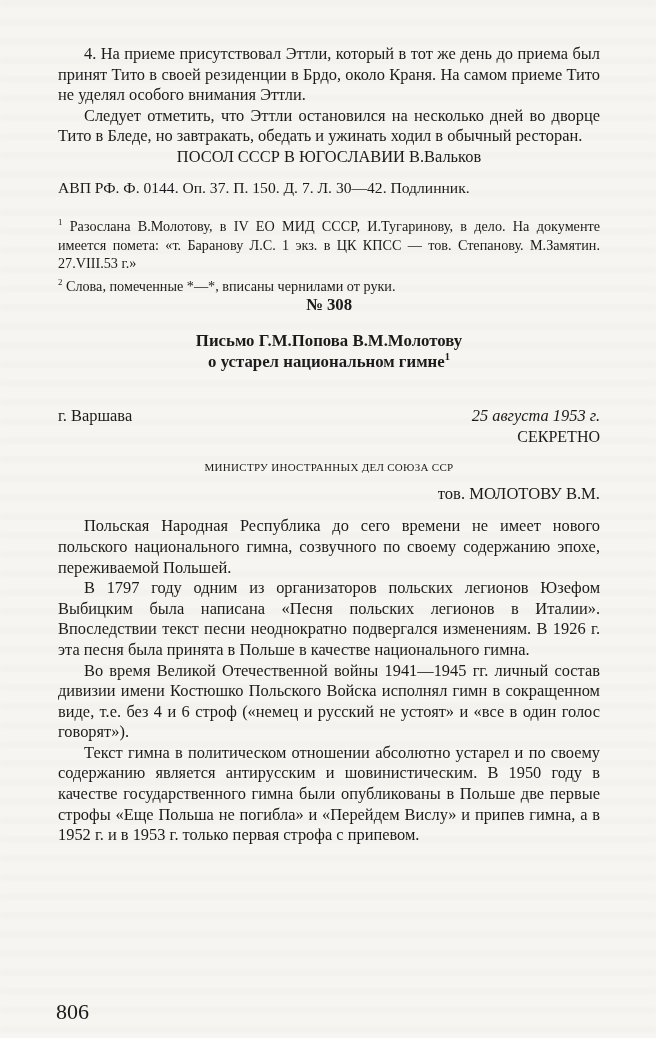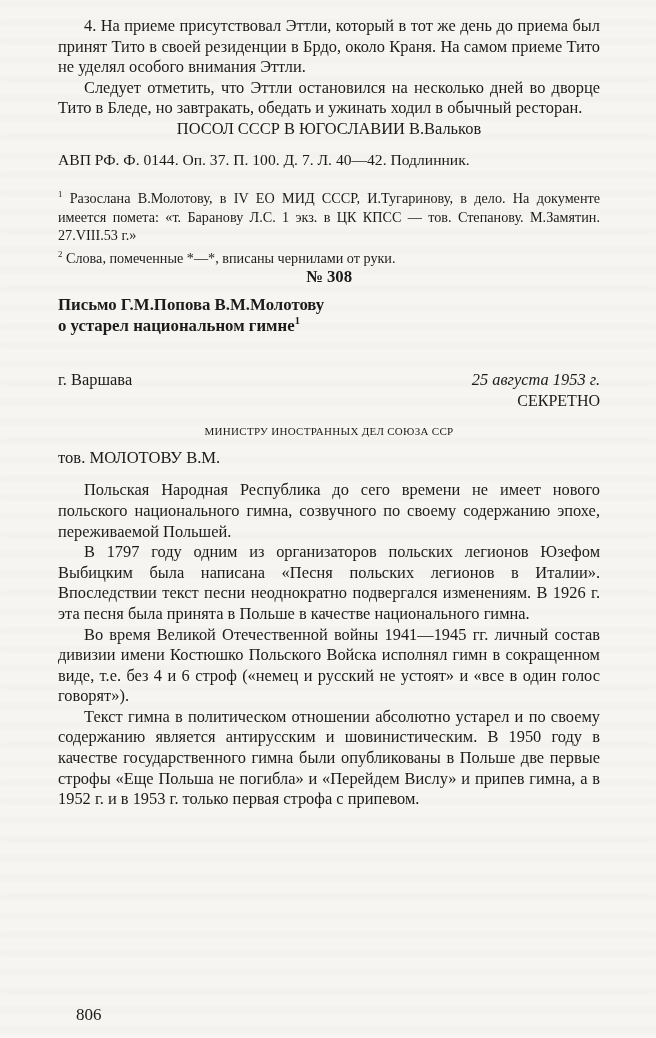--- a/index.html
+++ b/index.html
@@ -8,21 +8,21 @@
     height: 1038px;
     background: #f6f5f1;
     font-family: "Liberation Serif", "DejaVu Serif", serif;
     color: #1b1b1b;
     position: relative;
     overflow: hidden;
   }
   .page {
     position: absolute;
     inset: 0;
-    padding: 16px 56px 0 58px;
+    padding: 44px 56px 0 58px;
     box-sizing: border-box;
   }
   
   .bleed {
     position: absolute;
     inset: 0;
     background: repeating-linear-gradient(
       to bottom,
       rgba(90,90,90,0.05) 0px,
       rgba(90,90,90,0.05) 7px,
@@ -56,24 +56,25 @@
     text-align: justify;
   }
   .footnote + .footnote { margin-top: 4px; }
   sup { font-size: 0.62em; line-height: 0; }
   .doc-number {
     font-weight: bold;
     font-size: 16.8px;
     text-align: center;
   }
   .doc-title {
-    margin-top: 8px;
+    margin-top: 16px;
     font-weight: bold;
     font-size: 16.8px;
     line-height: 20.5px;
+    text-align: center;
   }
   .dateline {
     margin-top: 34px;
     display: flex;
     justify-content: space-between;
     font-size: 16.4px;
     gap: 19px;
   }
   .dateline .date { font-style: italic; }
   .classification {
@@ -83,43 +84,43 @@
   }
   .addressee-1 {
     margin-top: 15px;
     font-size: 11px;
     text-align: center;
     letter-spacing: 0.3px;
   }
   .addressee-2 {
     margin-top: 11px;
     font-size: 16.6px;
-    text-align: left;
+    text-align: right;
   }
   .first-body { margin-top: 12px; }
   .page-number {
     position: absolute;
-    left: 76px;
+    left: 56px;
     bottom: 13px;
-    font-size: 17px;
+    font-size: 22px;
   }
 </style>
 </head>
 <body>
 
 <div class="bleed"></div>
 
 <div class="page">
 
   <div>
     <p class="body-text indent">4. На приеме присутствовал Эттли, который в тот же день до приема был принят Тито в своей резиденции в Брдо, около Краня. На самом приеме Тито не уделял особого внимания Эттли.</p>
     <p class="body-text indent">Следует отметить, что Эттли остановился на несколько дней во дворце Тито в Бледе, но завтракать, обедать и ужинать ходил в обычный ресторан.</p>
 
     <p class="signature">ПОСОЛ СССР В ЮГОСЛАВИИ В.Вальков</p>
-    <p class="archive">АВП РФ. Ф. 0144. Оп. 37. П. 100. Д. 7. Л. 40—42. Подлинник.</p>
+    <p class="archive">АВП РФ. Ф. 0144. Оп. 37. П. 150. Д. 7. Л. 30—42. Подлинник.</p>
 
     <div class="footnotes">
       <p class="footnote fn-first"><sup>1</sup><span> Разослана В.Молотову, в IV ЕО МИД СССР, И.Тугаринову, в дело. На документе имеется помета: «т. Баранову Л.С. 1 экз. в ЦК КПСС — тов. Степанову. М.Замятин. 27.VIII.53 г.»</span></p>
       <p class="footnote fn-first"><sup>2</sup><span> Слова, помеченные *—*, вписаны чернилами от руки.</span></p>
     </div>
   </div>
 
   <div>
     <p class="doc-number">№ 308</p>
     <p class="doc-title">

